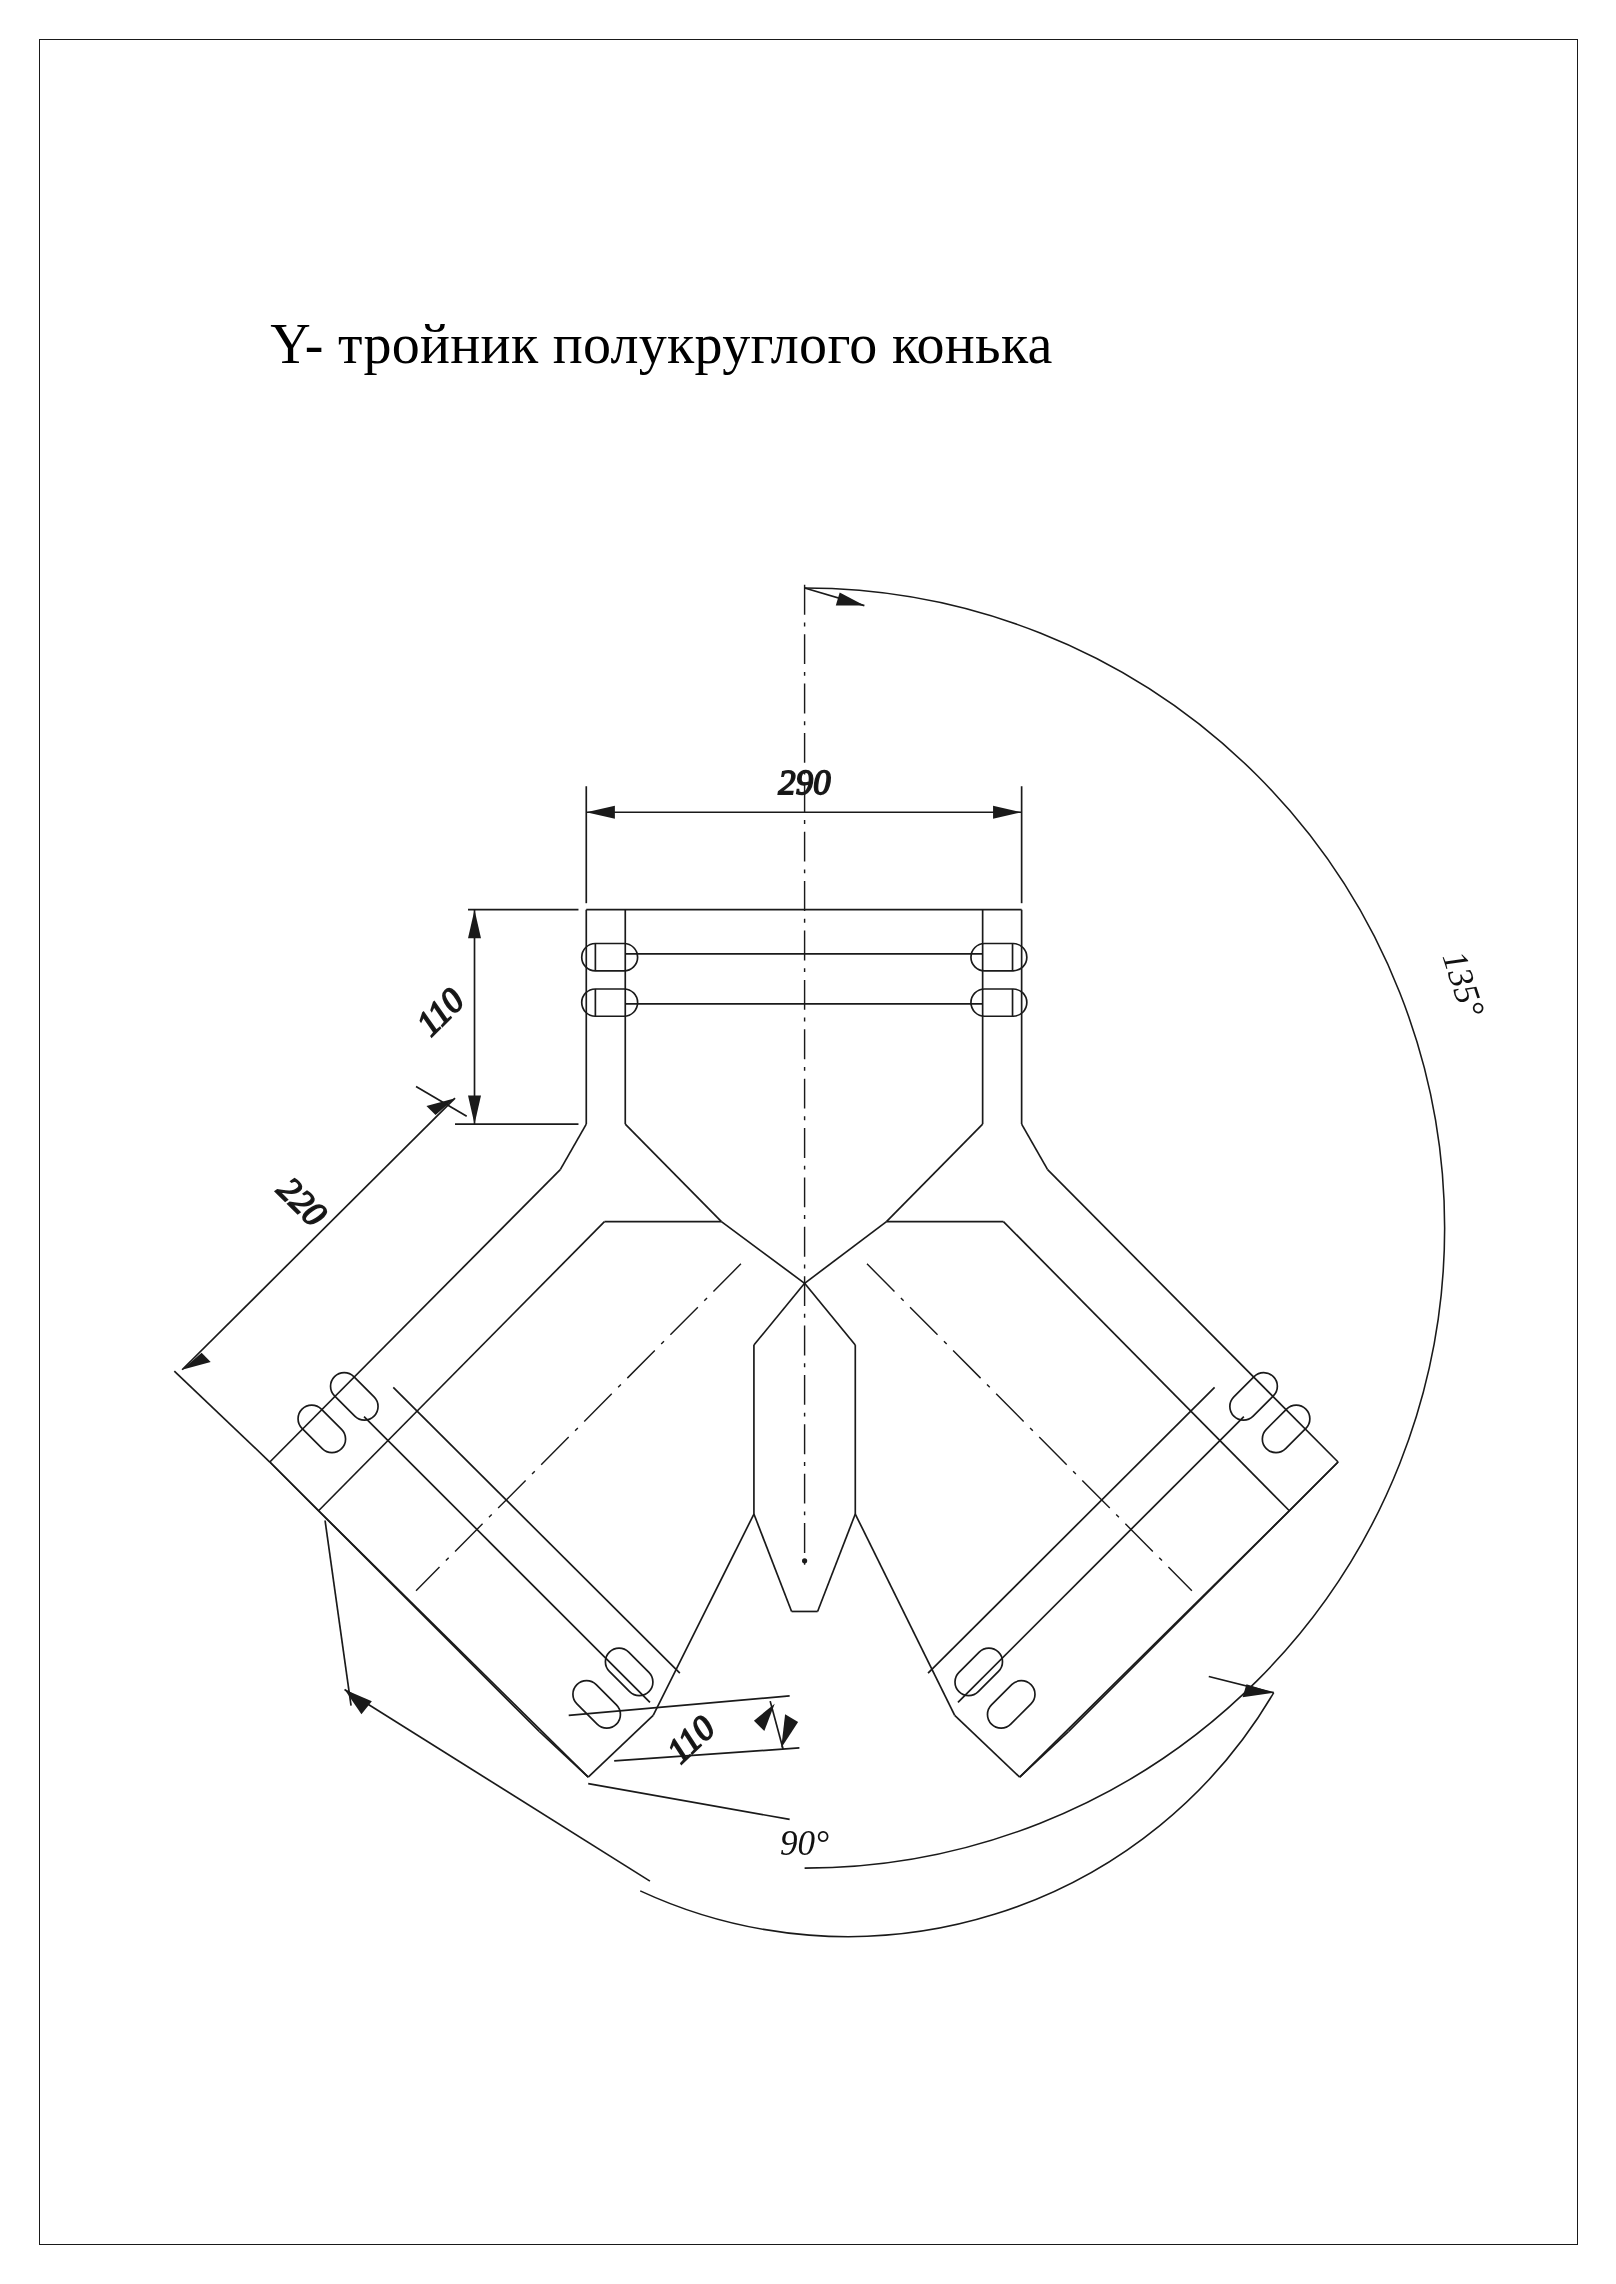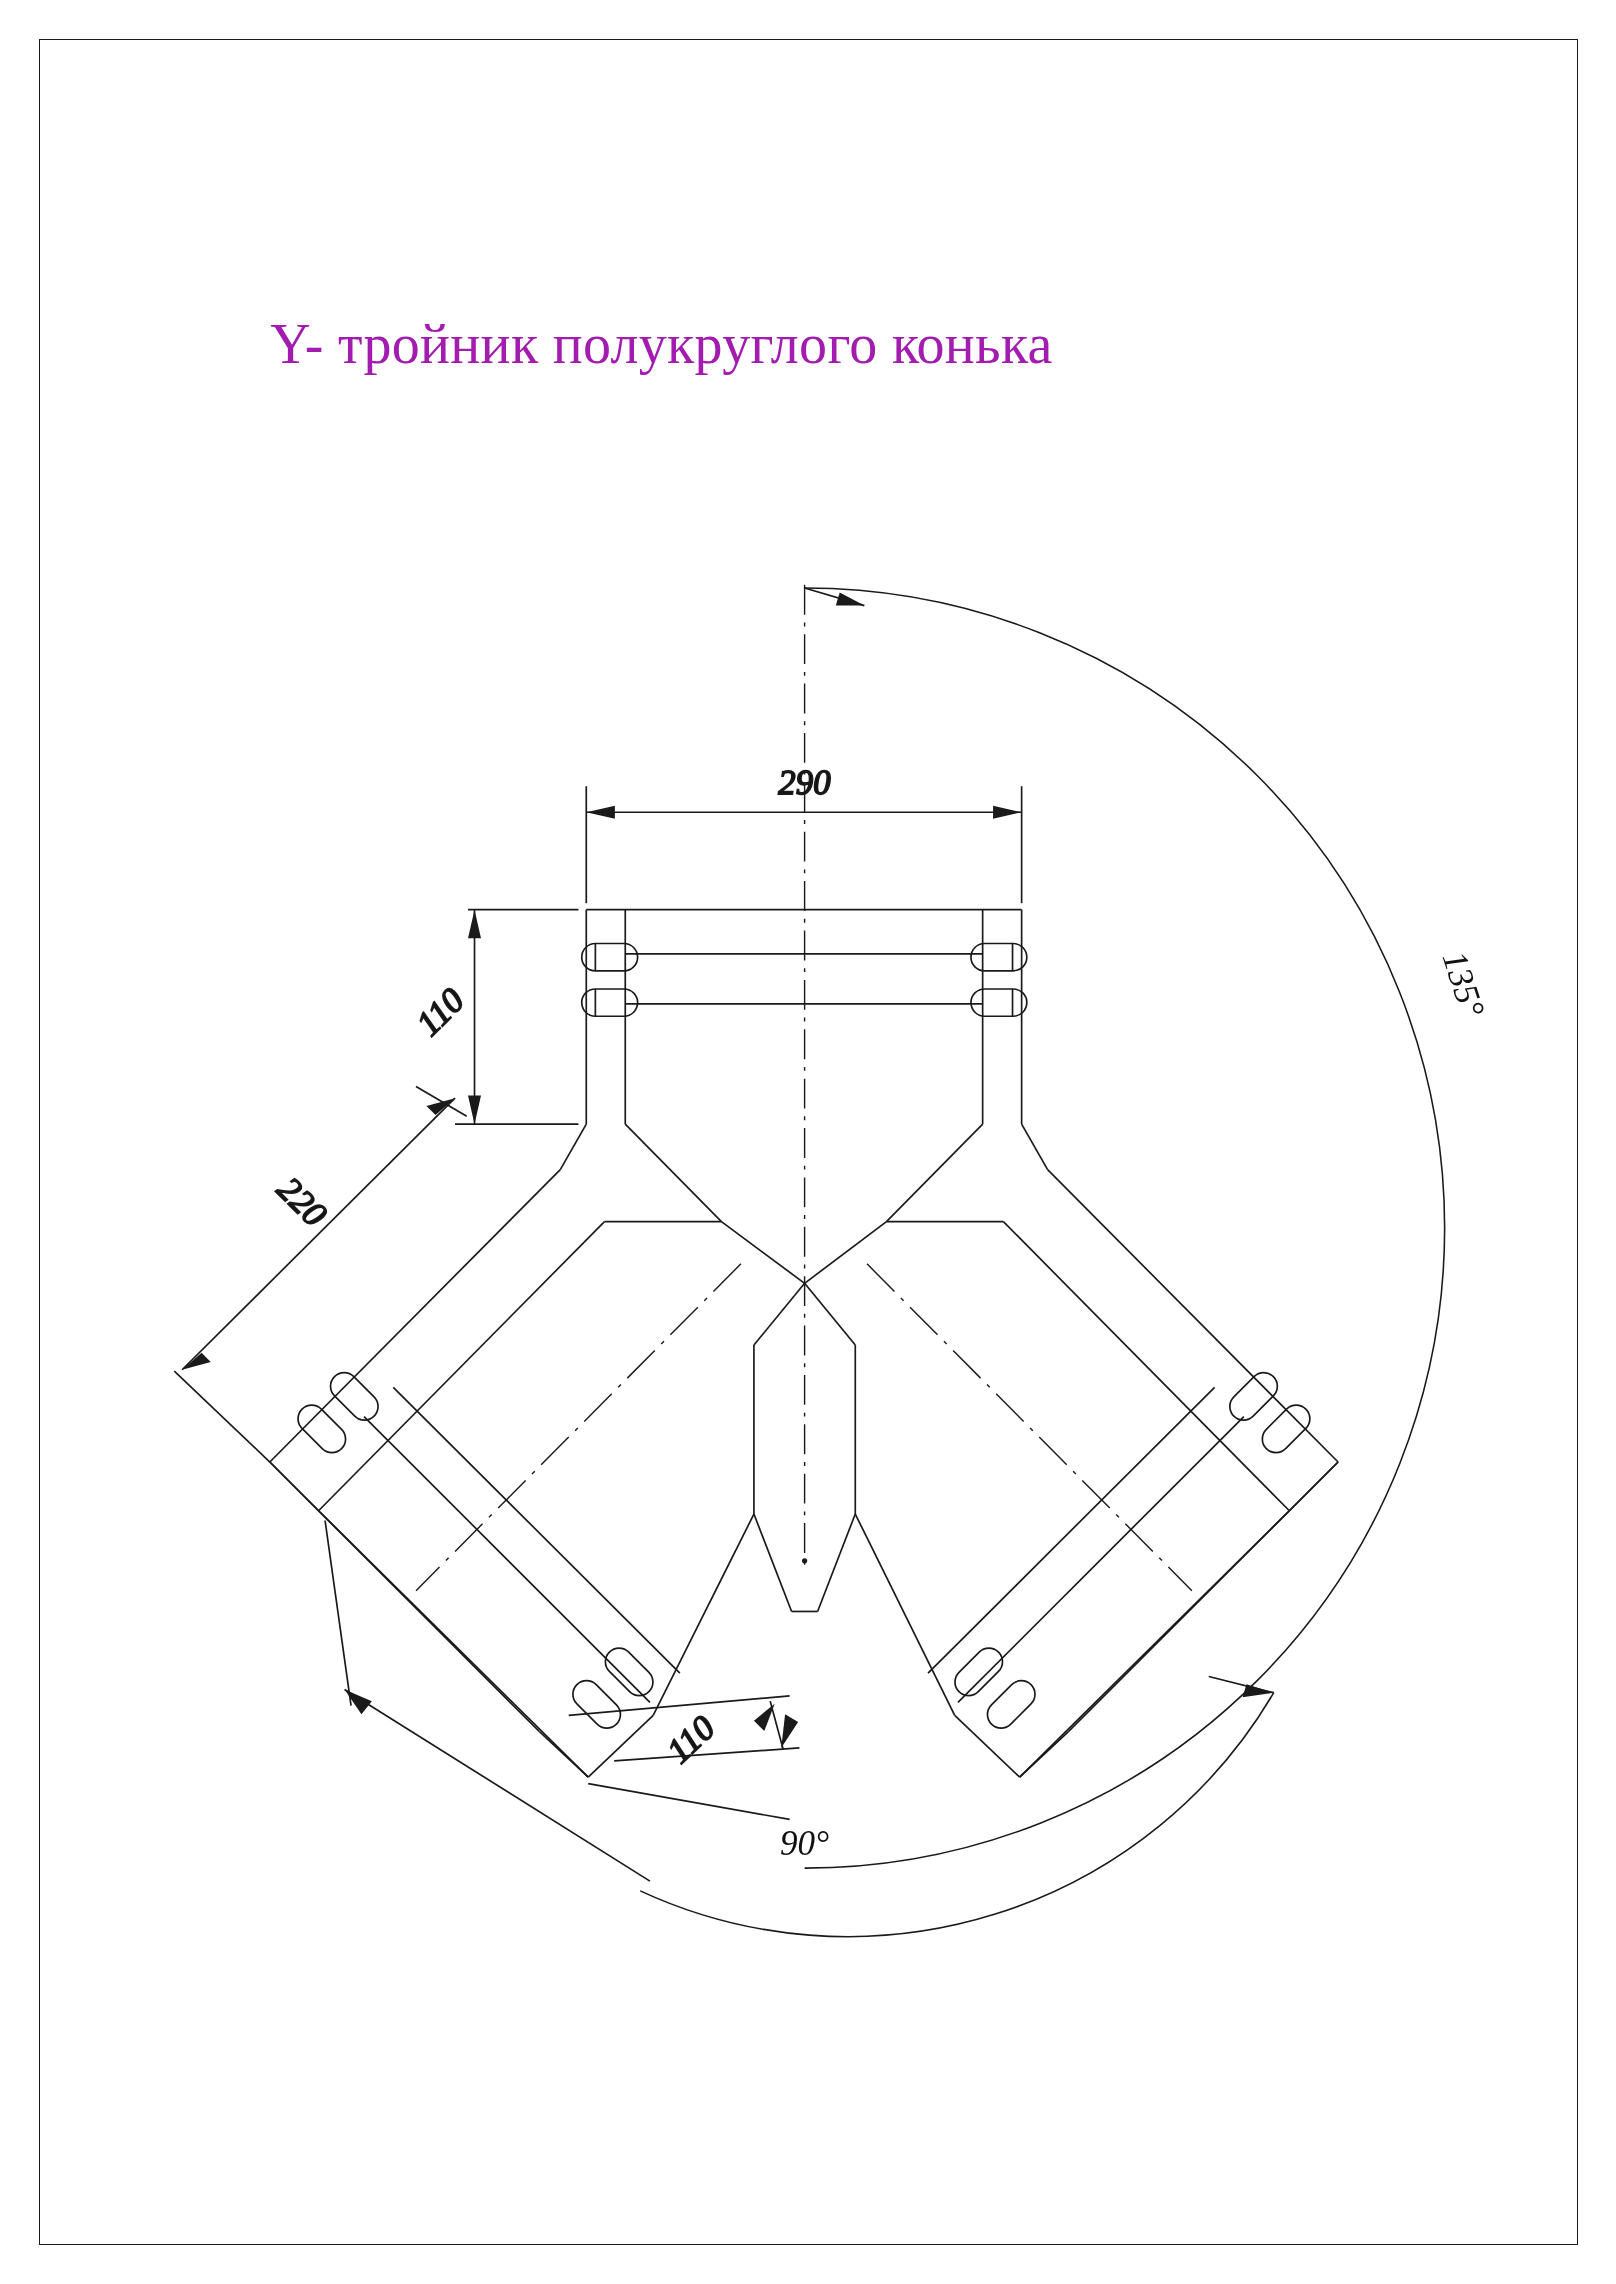--- a/index.html
+++ b/index.html
@@ -27,21 +27,21 @@
     box-sizing: border-box;
   }
   .drawing-title {
     position: absolute;
     left: 0;
     top: 312px;
     width: 1323px;
     text-align: center;
     font-family: "Liberation Serif", serif;
     font-size: 56px;
-    color: #a21caf;
+    color: #000000;
     letter-spacing: 0.3px;
   }
   .svg-wrap {
     position: absolute;
     left: 0;
     top: 0;
     width: 1523px;
     height: 2284px;
     border-radius: 27px;
   }

